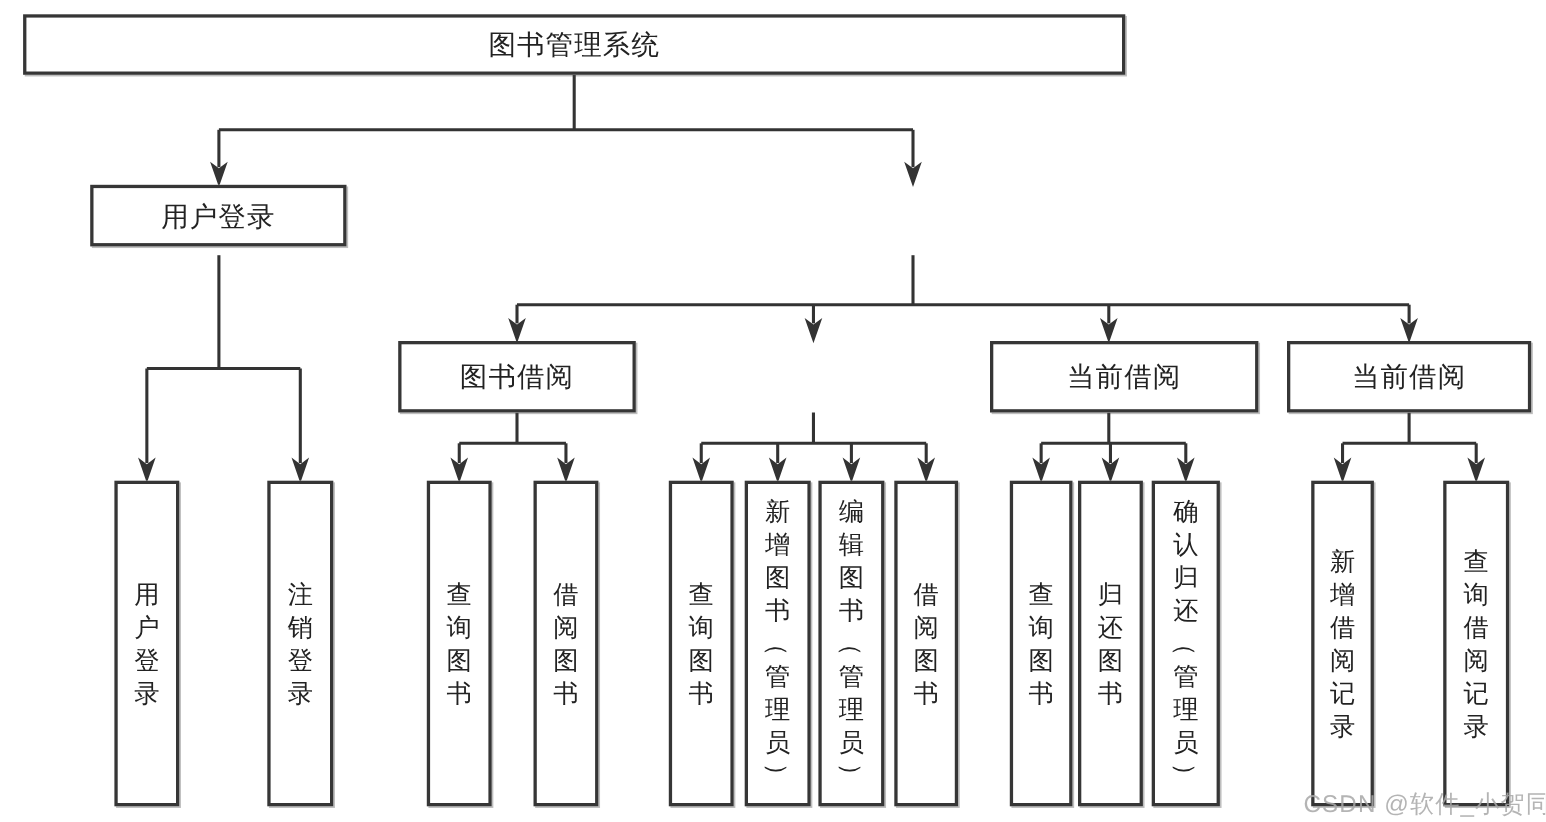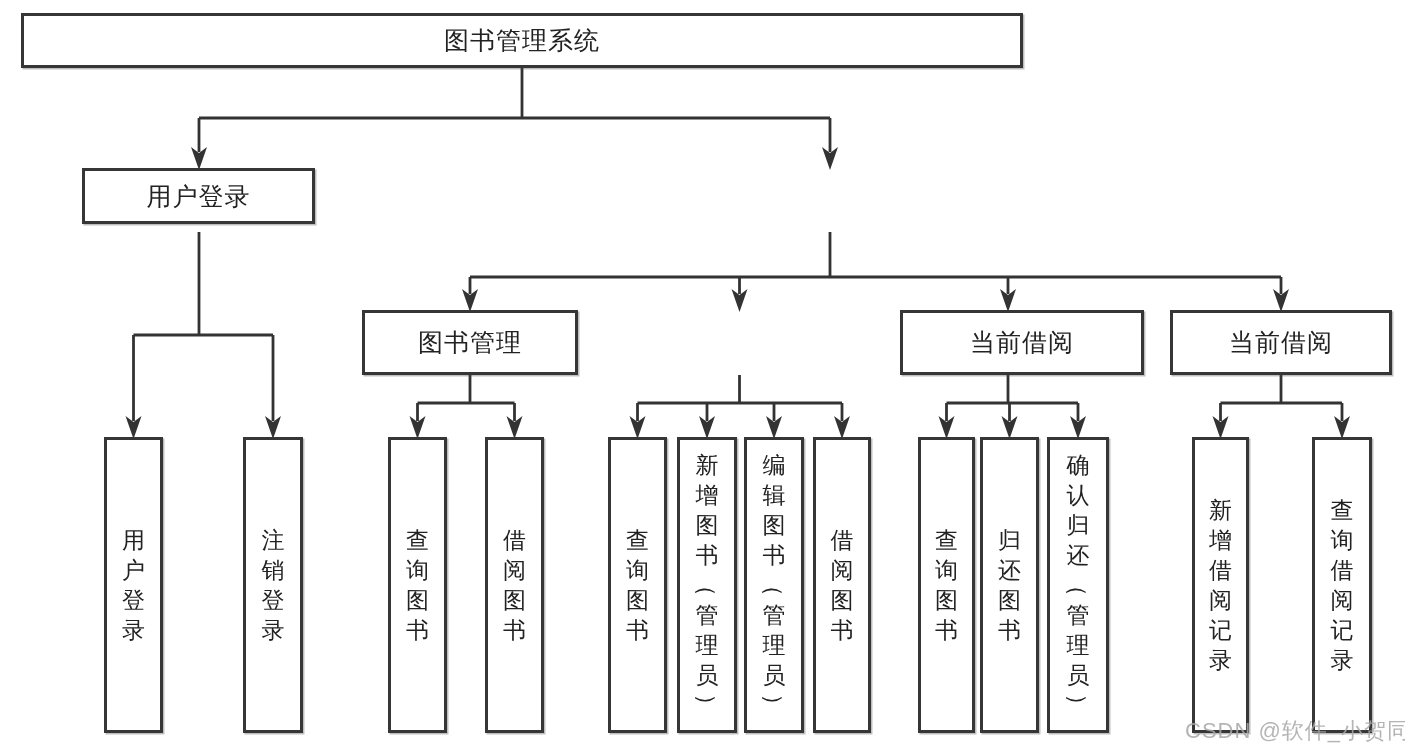--- a/index.html
+++ b/index.html
@@ -94,21 +94,21 @@
     <path d="M1220.5 403 V421"></path>
     <path d="M1342 403 V421"></path>
     <polygon points="1212.5,416 1220.5,422 1228.5,416 1220.5,439"></polygon>
     <polygon points="1334,416 1342,422 1350,416 1342,439"></polygon>
   </svg>
 
   <div class="node h" style="left:21px;top:13px;width:1002px;height:55px">图书管理系统</div>
 
   <div class="node h" style="left:82px;top:168px;width:233px;height:56px">用户登录</div>
 
-  <div class="node h" style="left:362px;top:310px;width:216px;height:65px">图书管理</div>
+  <div class="node h" style="left:362px;top:310px;width:216px;height:65px">图书借阅</div>
   <div class="node h" style="left:900px;top:310px;width:244px;height:65px">当前借阅</div>
   <div class="node h" style="left:1170px;top:310px;width:222px;height:65px">当前借阅</div>
 
   <div class="node leaf" style="left:104px;top:437px;width:59px;height:296px">
       <span class="vchar">用</span>
       <span class="vchar">户</span>
       <span class="vchar">登</span>
       <span class="vchar">录</span>
     </div>
   <div class="node leaf" style="left:243px;top:437px;width:60px;height:296px">

